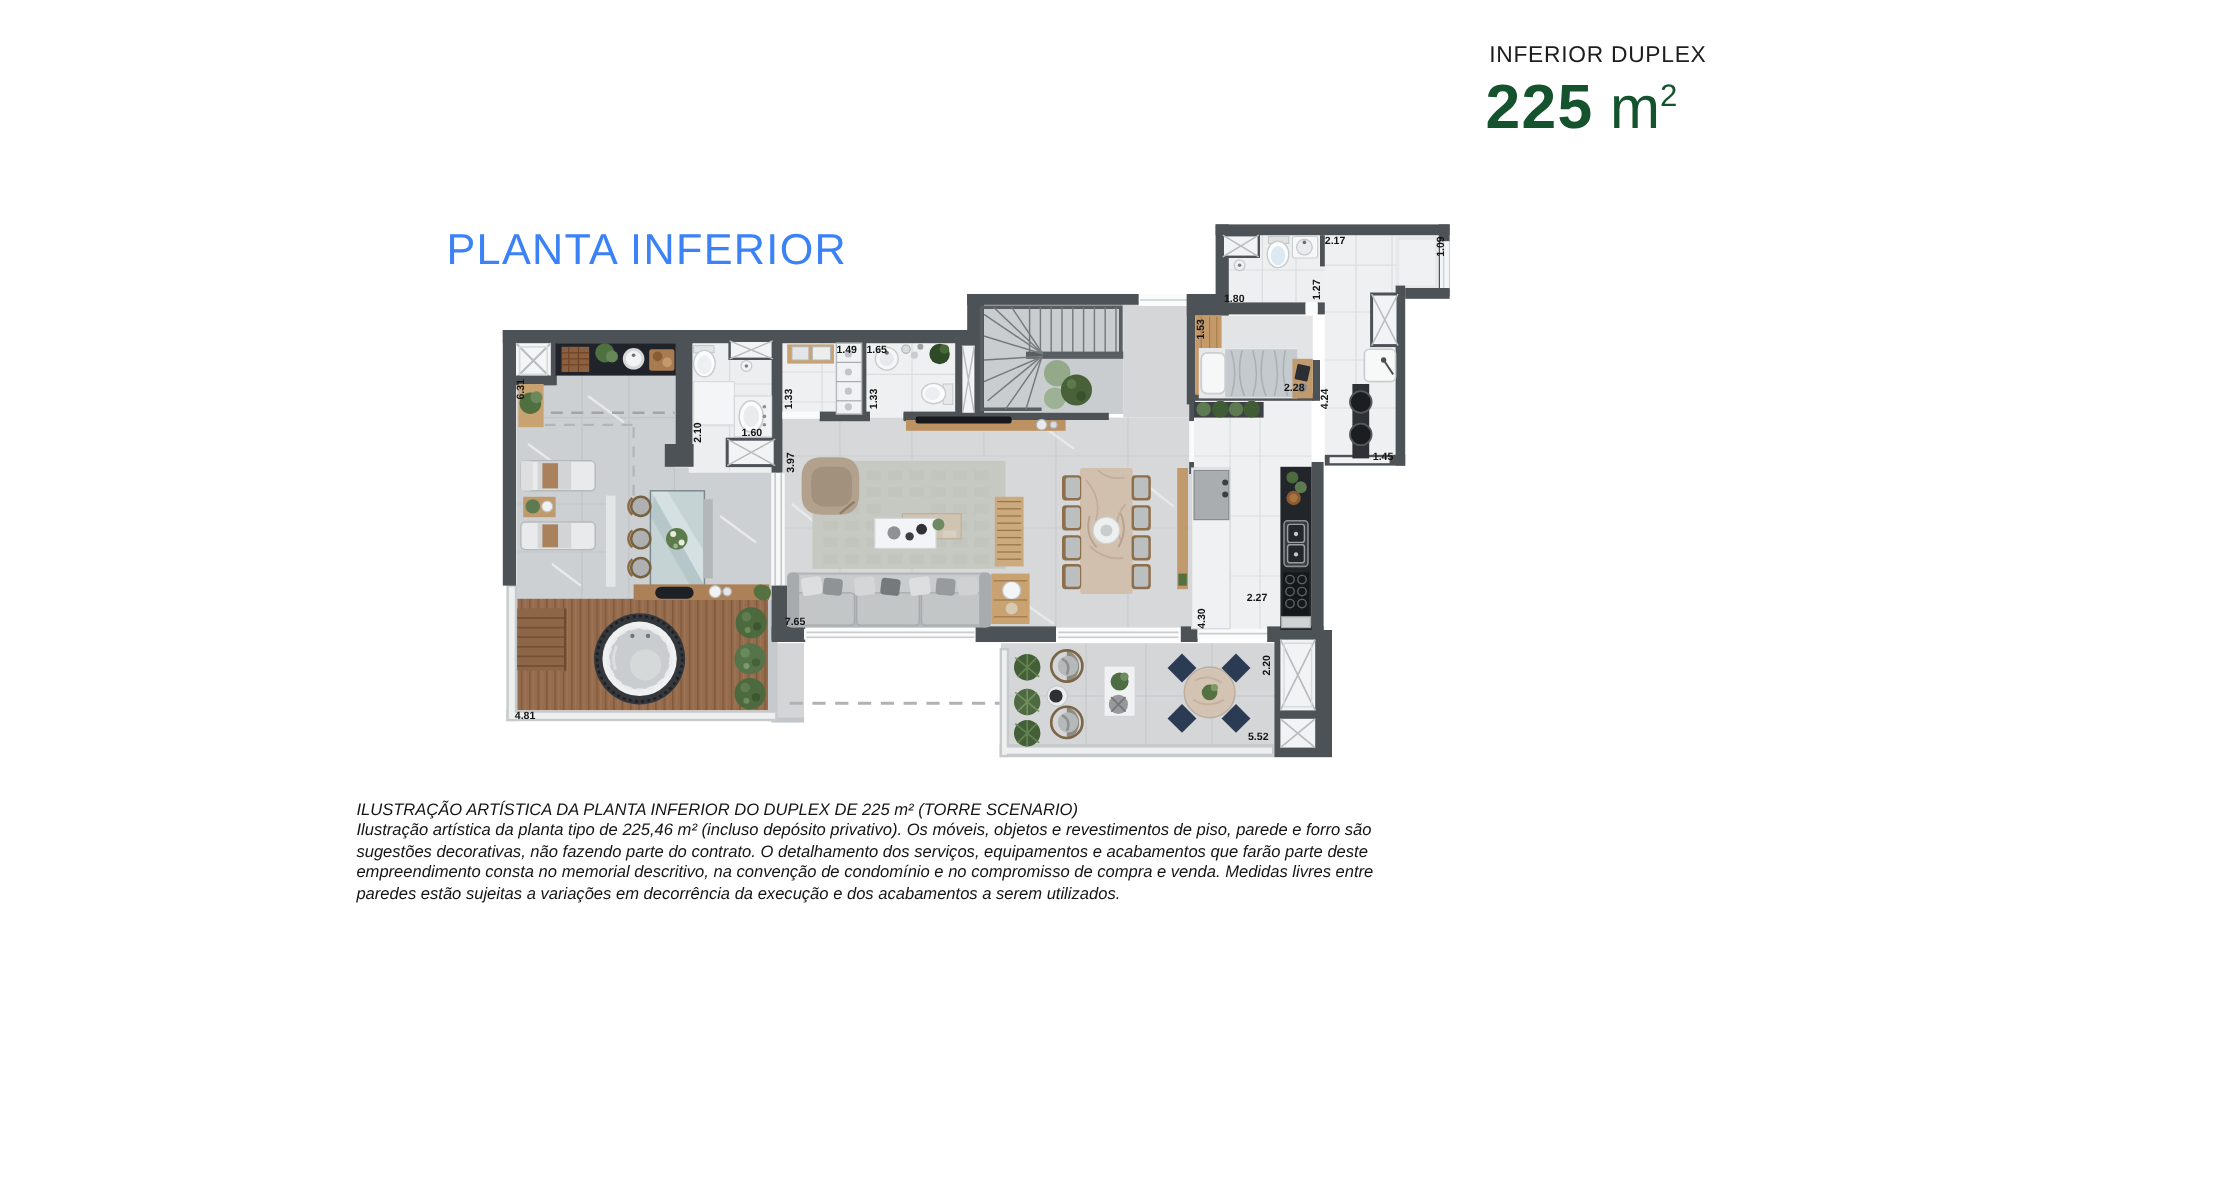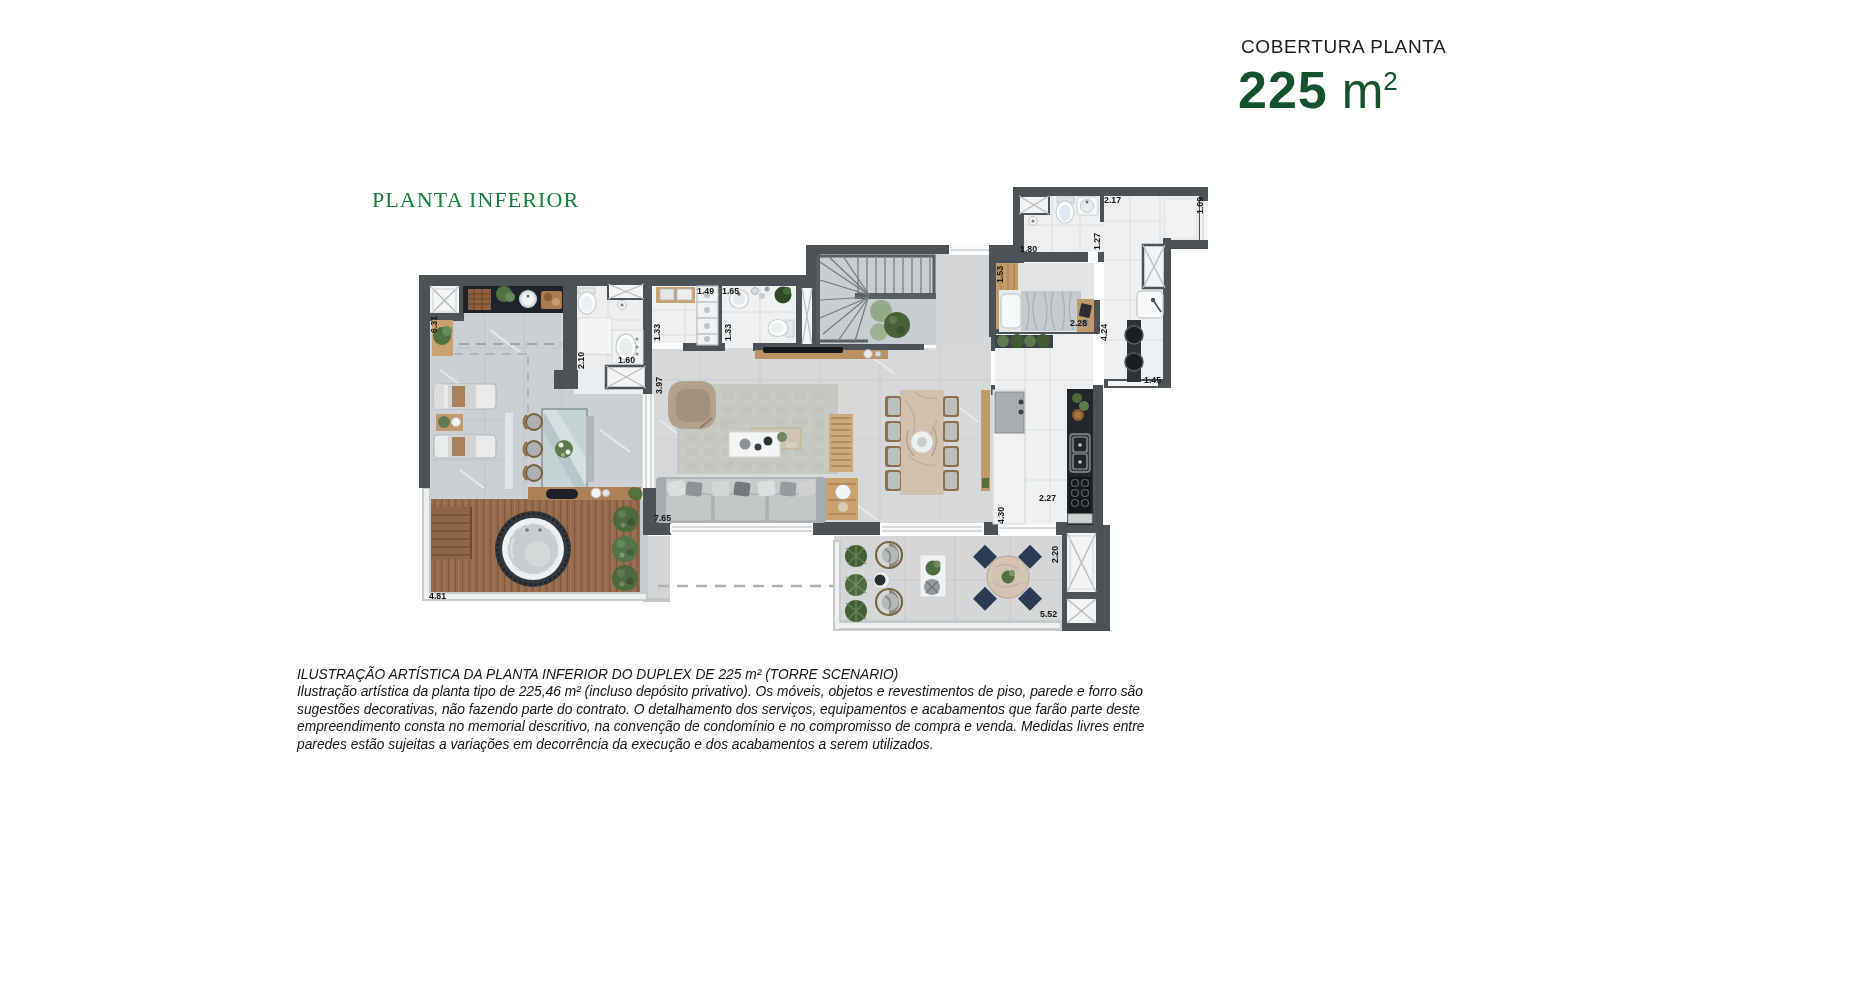--- a/index.html
+++ b/index.html
@@ -4,23 +4,23 @@
 <style>
 html,body{margin:0;padding:0;background:#ffffff;width:1863px;height:1000px;overflow:hidden;
 font-family:"Liberation Sans",sans-serif;}
 #page{position:relative;width:1863px;height:1000px;background:#fff;}
 .t{position:absolute;color:#262626;}
 </style>
 </head>
 <body>
 <div id="page">
 
-<div class="t" style="left:372px;top:187px;font-size:22px;letter-spacing:1.1px;color:#15803d;font-family:Liberation Serif, serif;">PLANTA INFERIOR</div>
-
-<div class="t" style="left:1241px;top:36px;font-size:19px;letter-spacing:0.6px;color:#1d1d1d;">COBERTURA PLANTA</div>
+<div class="t" style="left:372px;top:187px;font-size:36px;letter-spacing:1.1px;color:#3b82f6;">PLANTA INFERIOR</div>
+
+<div class="t" style="left:1241px;top:36px;font-size:19px;letter-spacing:0.6px;color:#1d1d1d;">INFERIOR DUPLEX</div>
 
 <div class="t" style="left:1238px;top:60px;font-size:52px;color:#14532d;"><b style="letter-spacing:1px;">225</b><span style="font-size:50px;letter-spacing:0;"> m</span><sup style="font-size:26px;">2</sup></div>
 
 
 <div class="t" style="left:297px;top:666px;width:870px;font-size:13.8px;line-height:17.4px;font-style:italic;color:#141414;">ILUSTRAÇÃO ARTÍSTICA DA PLANTA INFERIOR DO DUPLEX DE 225 m² (TORRE SCENARIO)<br>Ilustração artística da planta tipo de 225,46 m² (incluso depósito privativo). Os móveis, objetos e revestimentos de piso, parede e forro são sugestões decorativas, não fazendo parte do contrato. O detalhamento dos serviços, equipamentos e acabamentos que farão parte deste empreendimento consta no memorial descritivo, na convenção de condomínio e no compromisso de compra e venda. Medidas livres entre paredes estão sujeitas a variações em decorrência da execução e dos acabamentos a serem utilizados.</div>
 <svg width="1863" height="1000" viewBox="0 0 1863 1000" style="position:absolute;left:0;top:0;" xmlns="http://www.w3.org/2000/svg">
 <defs>
 <pattern id="planks" width="7" height="40" patternUnits="userSpaceOnUse">
 <rect width="7" height="40" fill="#956c4e"></rect>
           <rect x="0" width="1.2" height="40" fill="#83593b"></rect>

